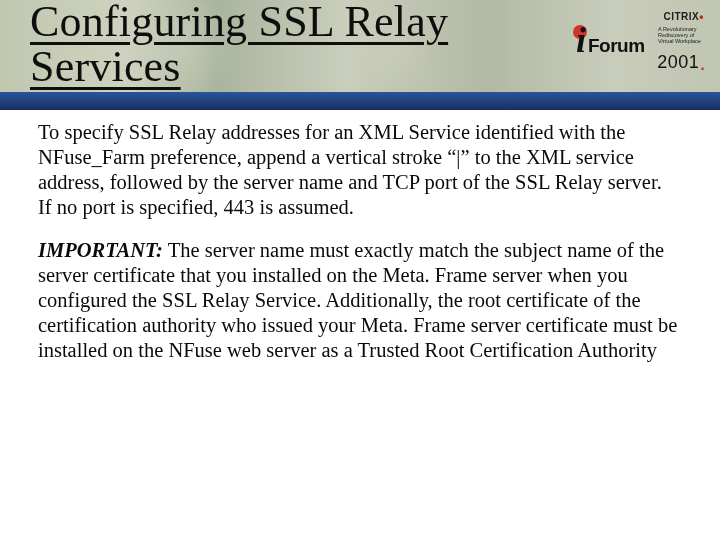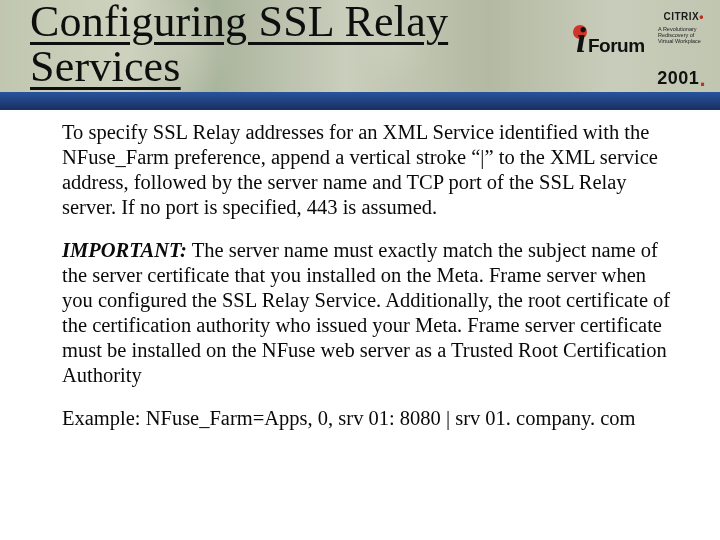--- a/index.html
+++ b/index.html
@@ -56,33 +56,33 @@
   .logo-iforum .forum {
     font-family: Arial, Helvetica, sans-serif; font-weight: 800; font-size: 19px; color: #111;
     margin-left: 2px; letter-spacing: -0.5px;
   }
   .logo-sub {
     position: absolute; top: 16px; right: 0; width: 50px;
     font-family: Arial, sans-serif; font-size: 5.5px; line-height: 1.1; color: #222; text-align: left;
   }
   .logo-year {
     position: absolute; top: 42px; right: 2px;
-    font-family: Arial, Helvetica, sans-serif; font-weight: 700; font-size: 18px; letter-spacing: .5px; margin-top: 16px;
+    font-family: Arial, Helvetica, sans-serif; font-weight: 400; font-size: 18px; letter-spacing: .5px;
   }
   .logo-year .y2001 { color: #111; }
   .logo-year .dot  { color: #c53021; font-size: 22px; line-height: 0; position: relative; top: 2px; }
   .blue-strip {
     position: absolute; top: 92px; left: 0; width: 720px; height: 18px;
     background: linear-gradient(180deg,#29539e 0%,#183061 100%);
   }
   .body {
     position: absolute; top: 120px; left: 38px; width: 640px;
     font-size: 20.5px; line-height: 1.22; color: #0a0a0a;
   }
-  .body p { margin-bottom: 18px; margin-left: 24px; }
+  .body p { margin-bottom: 18px; }
   .body .label { font-weight: 700; font-style: italic; }
 </style>
 </head>
 <body>
 
 <div class="slide">
   <div class="header-band"></div>
   <div class="blue-strip"></div>
 
   <h1 class="title">Configuring SSL Relay Services</h1>
@@ -99,15 +99,14 @@
     <div class="logo-year">
       <span class="y2001">2001</span><span class="dot">.</span>
     </div>
   </div>
 
   <div class="body">
     <p>To specify SSL Relay addresses for an XML Service identified with the NFuse_Farm preference, append a vertical stroke “|” to the XML service address, followed by the server name and TCP port of the SSL Relay server.  If no port is specified, 443 is assumed.</p>
     <p>
       <span class="label">IMPORTANT:</span><span>  The server name must exactly match the subject name of the server certificate that you installed on the Meta. Frame server when you configured the SSL Relay Service. Additionally, the root certificate of the certification authority who issued your Meta. Frame server certificate must be installed on the NFuse web server as a Trusted Root Certification Authority</span>
     </p>
-    <p>Example: NFuse_Farm=Apps, 0, srv 01: 8080 | srv 01. company. com</p>
   </div>
 </div>
 
 </body></html>

